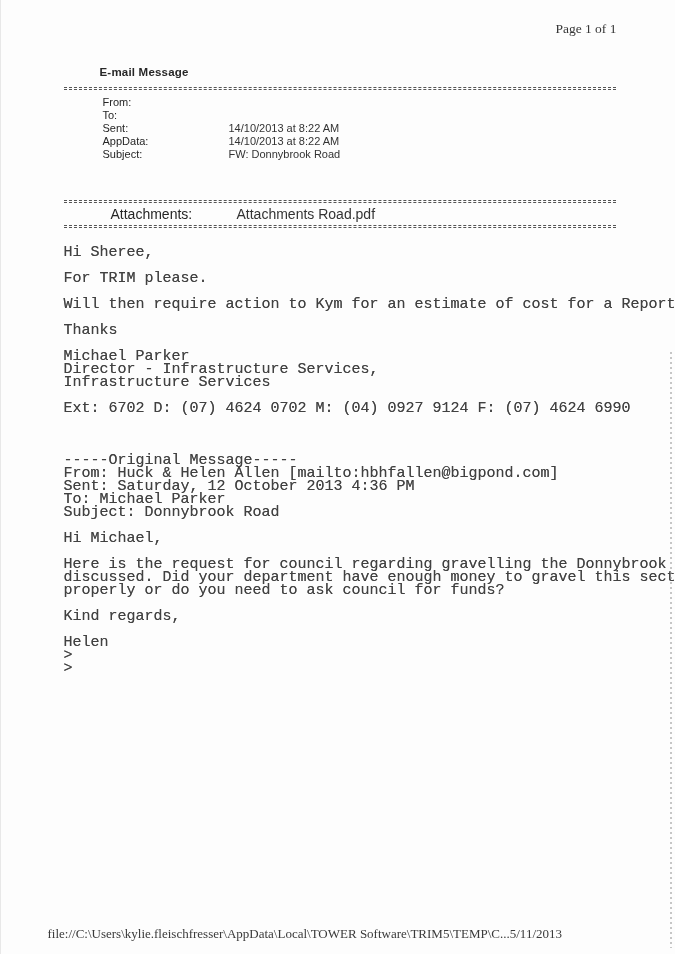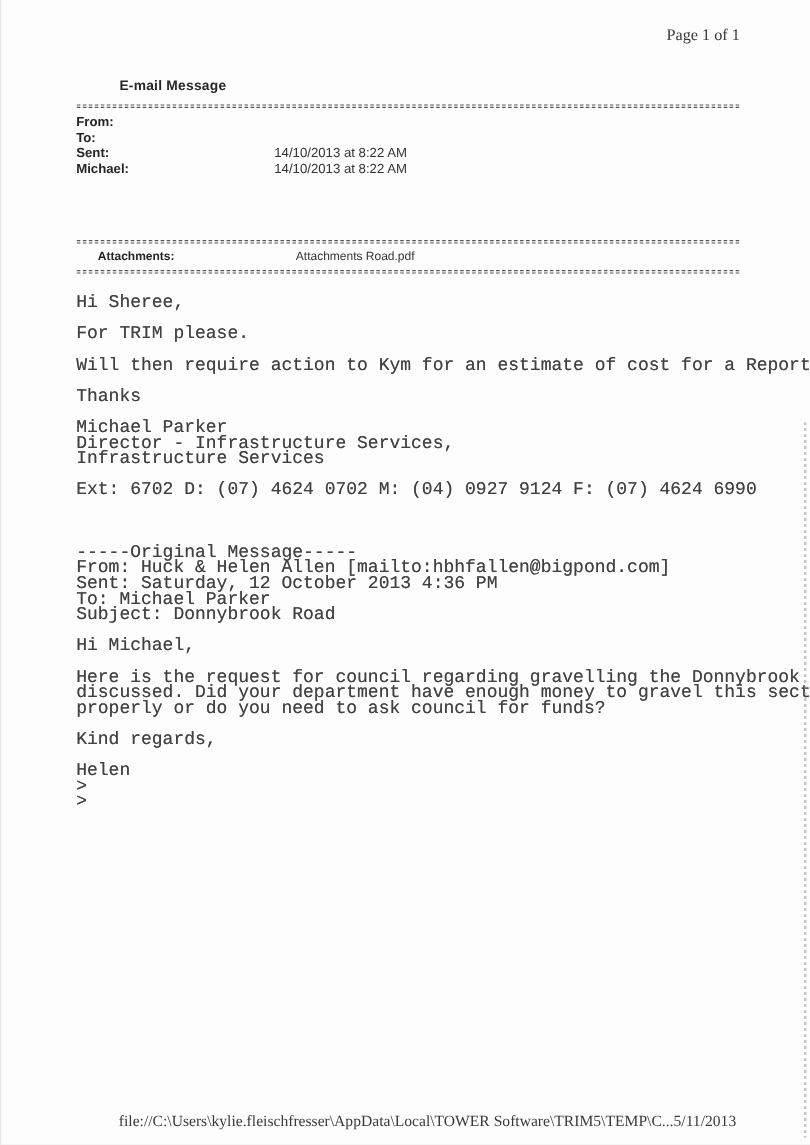--- a/index.html
+++ b/index.html
@@ -29,39 +29,39 @@
     border-bottom:1px dashed #555;
   }
   .rule1 { top:87px; }
   .rule2 { top:200px; }
   .rule3 { top:225px; }
   .fields {
     position:absolute; top:96px; left:63px; width:552px;
     font-size:11px; line-height:13px; color:#2c2c2c;
   }
   .field-row { display:grid; grid-template-columns:165px 1fr; }
-  .field-label { font-weight:bold; color:#252525; }
+  .field-label { font-weight:normal; color:#252525;margin-left:39px; }
   .field-value { color:#333; white-space:pre-line; }
   .u { text-decoration:underline; }
   .attachments-row {
-    position:absolute; top:208px; left:81px; width:552px;
+    position:absolute; top:208px; left:71px; width:552px;
     display:grid; grid-template-columns:165px 1fr;
-    font-size:10px; line-height:13px;
+    font-size:14px; line-height:13px;
   }
   .email-body {
     position:absolute; top:246px; left:63px; width:575px;
     font-family:"Liberation Mono", "DejaVu Sans Mono", monospace;
     font-size:15px; line-height:13px;
     color:#414141;
     white-space:pre;
     text-shadow:0 0 0.4px rgba(70,70,70,.7);
   }
   .page-footer {
-    position:absolute; top:926px; left:57px; width:556px;
-    display:flex; justify-content:flex-end;
+    position:absolute; top:926px; left:47px; width:556px;
+    display:flex; justify-content:flex-start;
     font-family:"Liberation Serif", serif;
     font-size:13px; color:#3a3a3a;
   }
   .scan-artifact {
     position:absolute; right:3px; top:352px; bottom:6px; width:2px;
     background-image:repeating-linear-gradient(180deg,#999 0 2px,transparent 2px 5px);
     opacity:.55;
   }
 </style>
 </head>
@@ -80,22 +80,26 @@
       <div class="field-label">From:</div>
     </div>
     <div class="field-row">
       <div class="field-label">To:</div>
     </div>
     <div class="field-row">
       <div class="field-label">Sent:</div>
       <div class="field-value">14/10/2013 at 8:22 AM</div>
     </div>
     <div class="field-row">
-      <div class="field-label">Michael:</div>
+      <div class="field-label">AppData:</div>
       <div class="field-value">14/10/2013 at 8:22 AM</div>
+    </div>
+    <div class="field-row">
+      <div class="field-label">Subject:</div>
+      <div class="field-value">FW: Donnybrook Road</div>
     </div>
   </div>
 
   <div class="rule rule2"></div>
 
   <div class="attachments-row">
     <div class="field-label">Attachments:</div>
     <div class="field-value">Attachments Road.pdf</div>
   </div>
 

